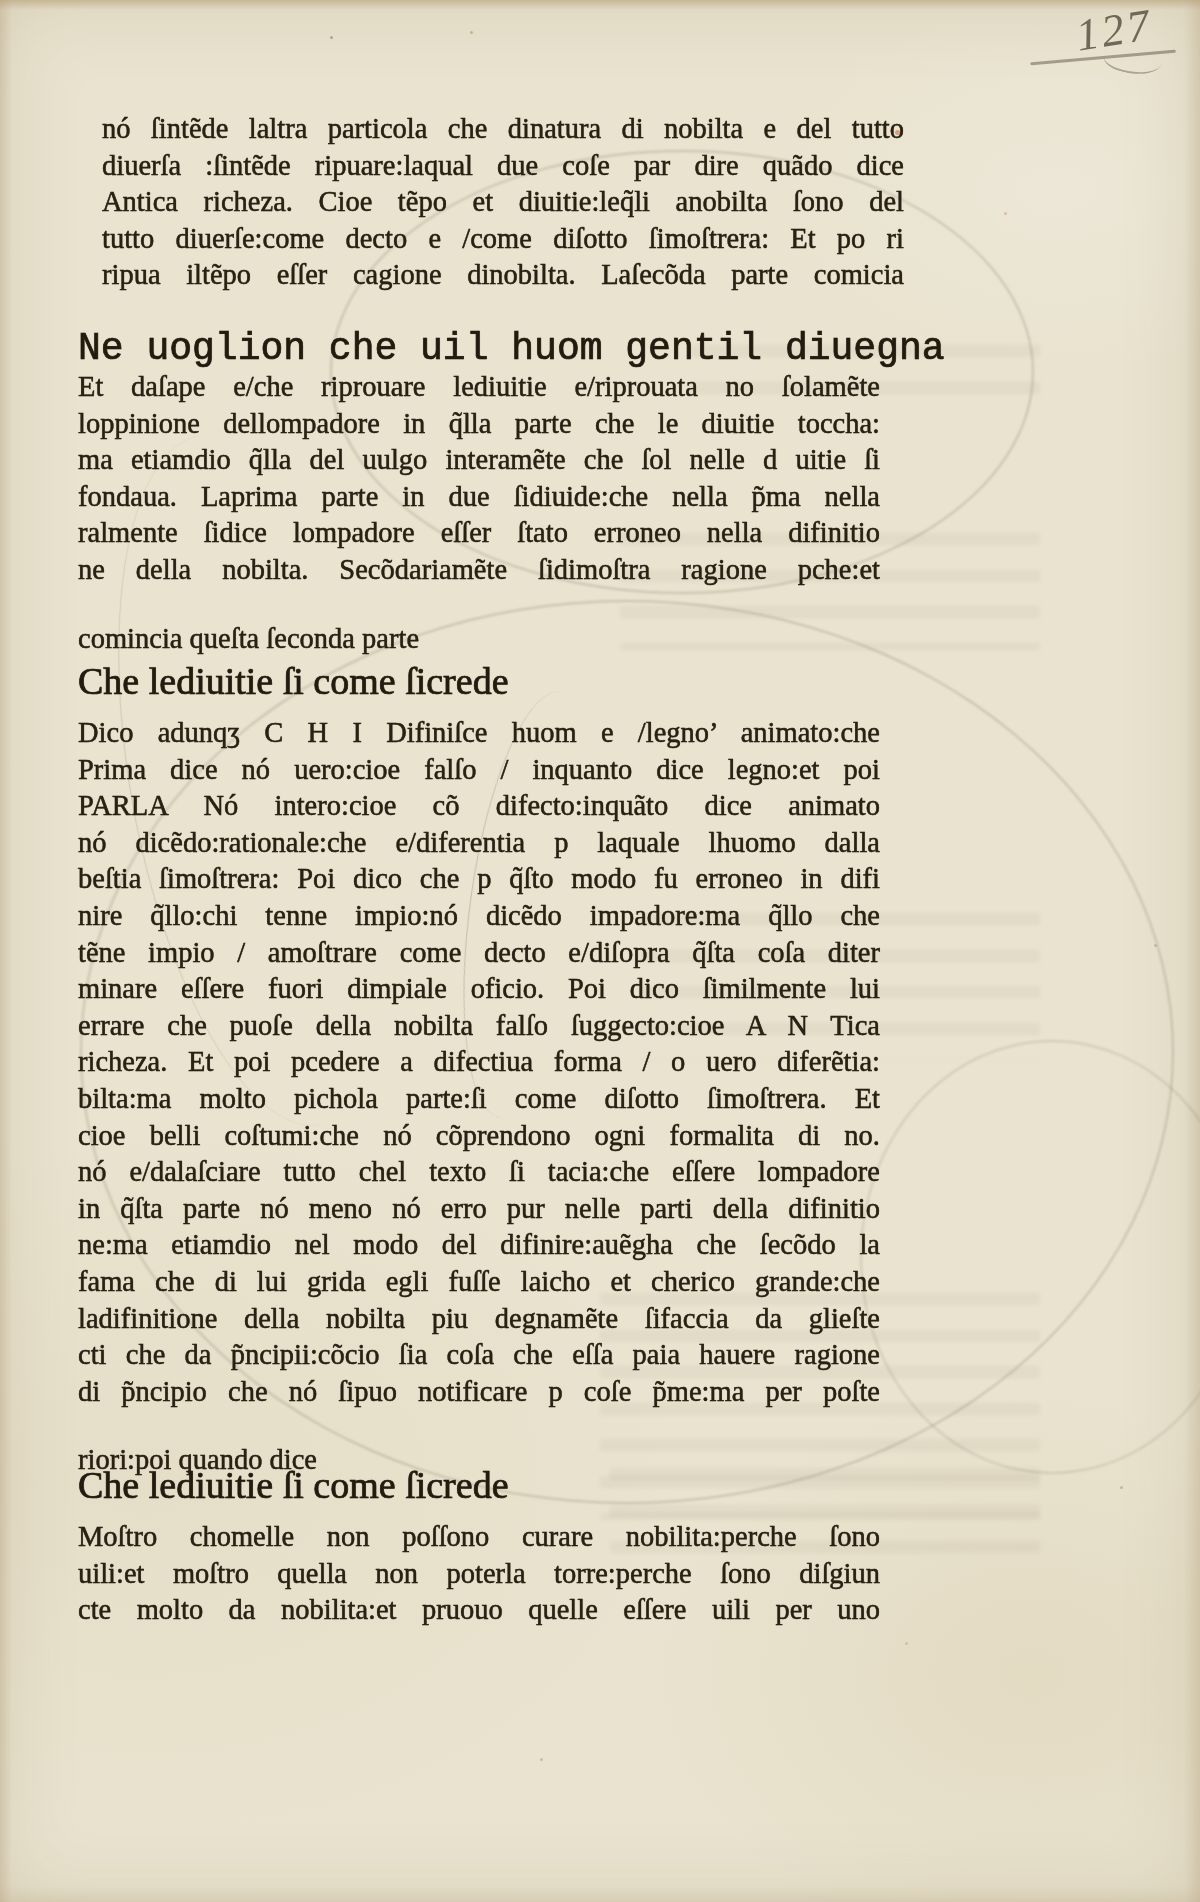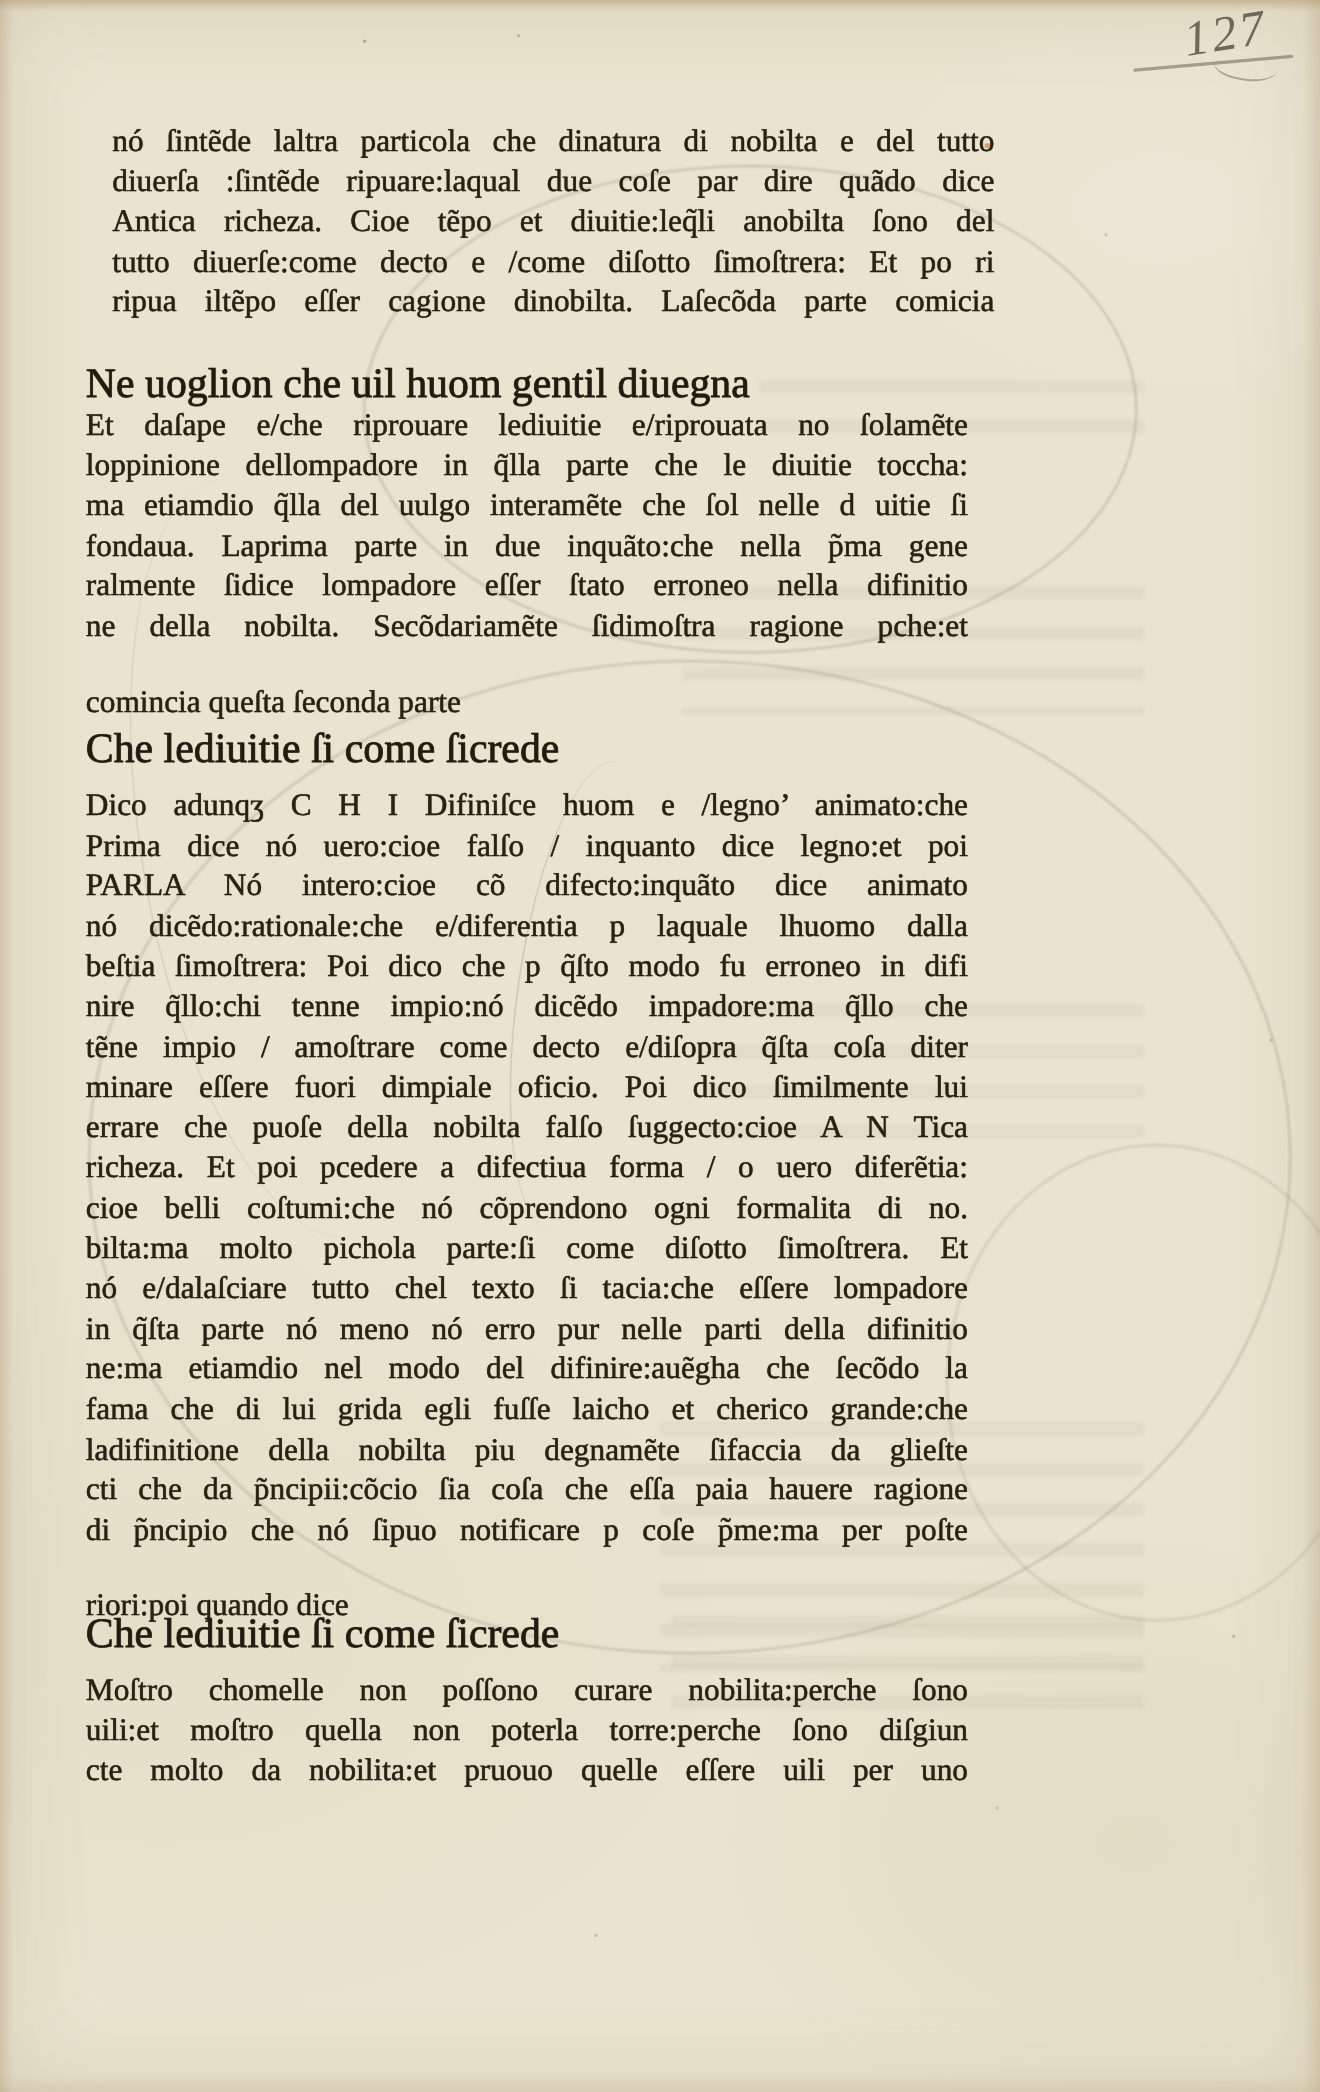--- a/index.html
+++ b/index.html
@@ -109,47 +109,47 @@
   <div class="folio-tail"></div>
 
   <div class="textblock" style="top:111px;margin-left:24px;">
     <div class="line">nó ſintẽde laltra particola che dinatura di nobilta e del tutto</div>
     <div class="line">diuerſa :ſintẽde ripuare:laqual due coſe par dire quãdo dice</div>
     <div class="line">Antica richeza. Cioe tẽpo et diuitie:leq̃li anobilta ſono del</div>
     <div class="line">tutto diuerſe:come decto e /come diſotto ſimoſtrera: Et po ri</div>
     <div class="line">ripua iltẽpo eſſer cagione dinobilta. Laſecõda parte comicia</div>
   </div>
 
-  <div class="heading" style="top:327px;">Ne uoglion che uil huom gentil diuegna</div>
+  <div class="heading" style="top:327px;font-family:Liberation Mono, monospace;">Ne uoglion che uil huom gentil diuegna</div>
 
   <div class="textblock" style="top:369px;">
     <div class="line">Et daſape e/che riprouare lediuitie e/riprouata no ſolamẽte</div>
     <div class="line">loppinione dellompadore in q̃lla parte che le diuitie toccha:</div>
     <div class="line">ma etiamdio q̃lla del uulgo interamẽte che ſol nelle d uitie ſi</div>
-    <div class="line">fondaua. Laprima parte in due inquãto:che nella p̃ma gene</div>
+    <div class="line">fondaua. Laprima parte in due ſidiuide:che nella p̃ma nella</div>
     <div class="line">ralmente ſidice lompadore eſſer ſtato erroneo nella difinitio</div>
     <div class="line">ne della nobilta. Secõdariamẽte ſidimoſtra ragione pche:et</div>
     <div class="line short">comincia queſta ſeconda parte</div>
   </div>
 
   <div class="heading" style="top:659px;">Che lediuitie ſi come ſicrede</div>
 
   <div class="textblock" style="top:715px;">
     <div class="line">Dico adunqʒ C H I Difiniſce huom e /legno’ animato:che</div>
     <div class="line">Prima dice nó uero:cioe falſo / inquanto dice legno:et poi</div>
     <div class="line">PARLA Nó intero:cioe cõ difecto:inquãto dice animato</div>
     <div class="line">nó dicẽdo:rationale:che e/diferentia p laquale lhuomo dalla</div>
     <div class="line">beſtia ſimoſtrera: Poi dico che p q̃ſto modo fu erroneo in difi</div>
     <div class="line">nire q̃llo:chi tenne impio:nó dicẽdo impadore:ma q̃llo che</div>
     <div class="line">tẽne impio / amoſtrare come decto e/diſopra q̃ſta coſa diter</div>
     <div class="line">minare eſſere fuori dimpiale oficio. Poi dico ſimilmente lui</div>
     <div class="line">errare che puoſe della nobilta falſo ſuggecto:cioe A N Tica</div>
     <div class="line">richeza. Et poi pcedere a difectiua forma / o uero diferẽtia:</div>
+    <div class="line">bilta:ma molto pichola parte:ſi come diſotto ſimoſtrera. Et</div>
     <div class="line">cioe belli coſtumi:che nó cõprendono ogni formalita di no.</div>
-    <div class="line">bilta:ma molto pichola parte:ſi come diſotto ſimoſtrera. Et</div>
     <div class="line">nó e/dalaſciare tutto chel texto ſi tacia:che eſſere lompadore</div>
     <div class="line">in q̃ſta parte nó meno nó erro pur nelle parti della difinitio</div>
     <div class="line">ne:ma etiamdio nel modo del difinire:auẽgha che ſecõdo la</div>
     <div class="line">fama che di lui grida egli fuſſe laicho et cherico grande:che</div>
     <div class="line">ladifinitione della nobilta piu degnamẽte ſifaccia da glieſte</div>
     <div class="line">cti che da p̃ncipii:cõcio ſia coſa che eſſa paia hauere ragione</div>
     <div class="line">di p̃ncipio che nó ſipuo notificare p coſe p̃me:ma per poſte</div>
     <div class="line short">riori:poi quando dice</div>
   </div>
 

